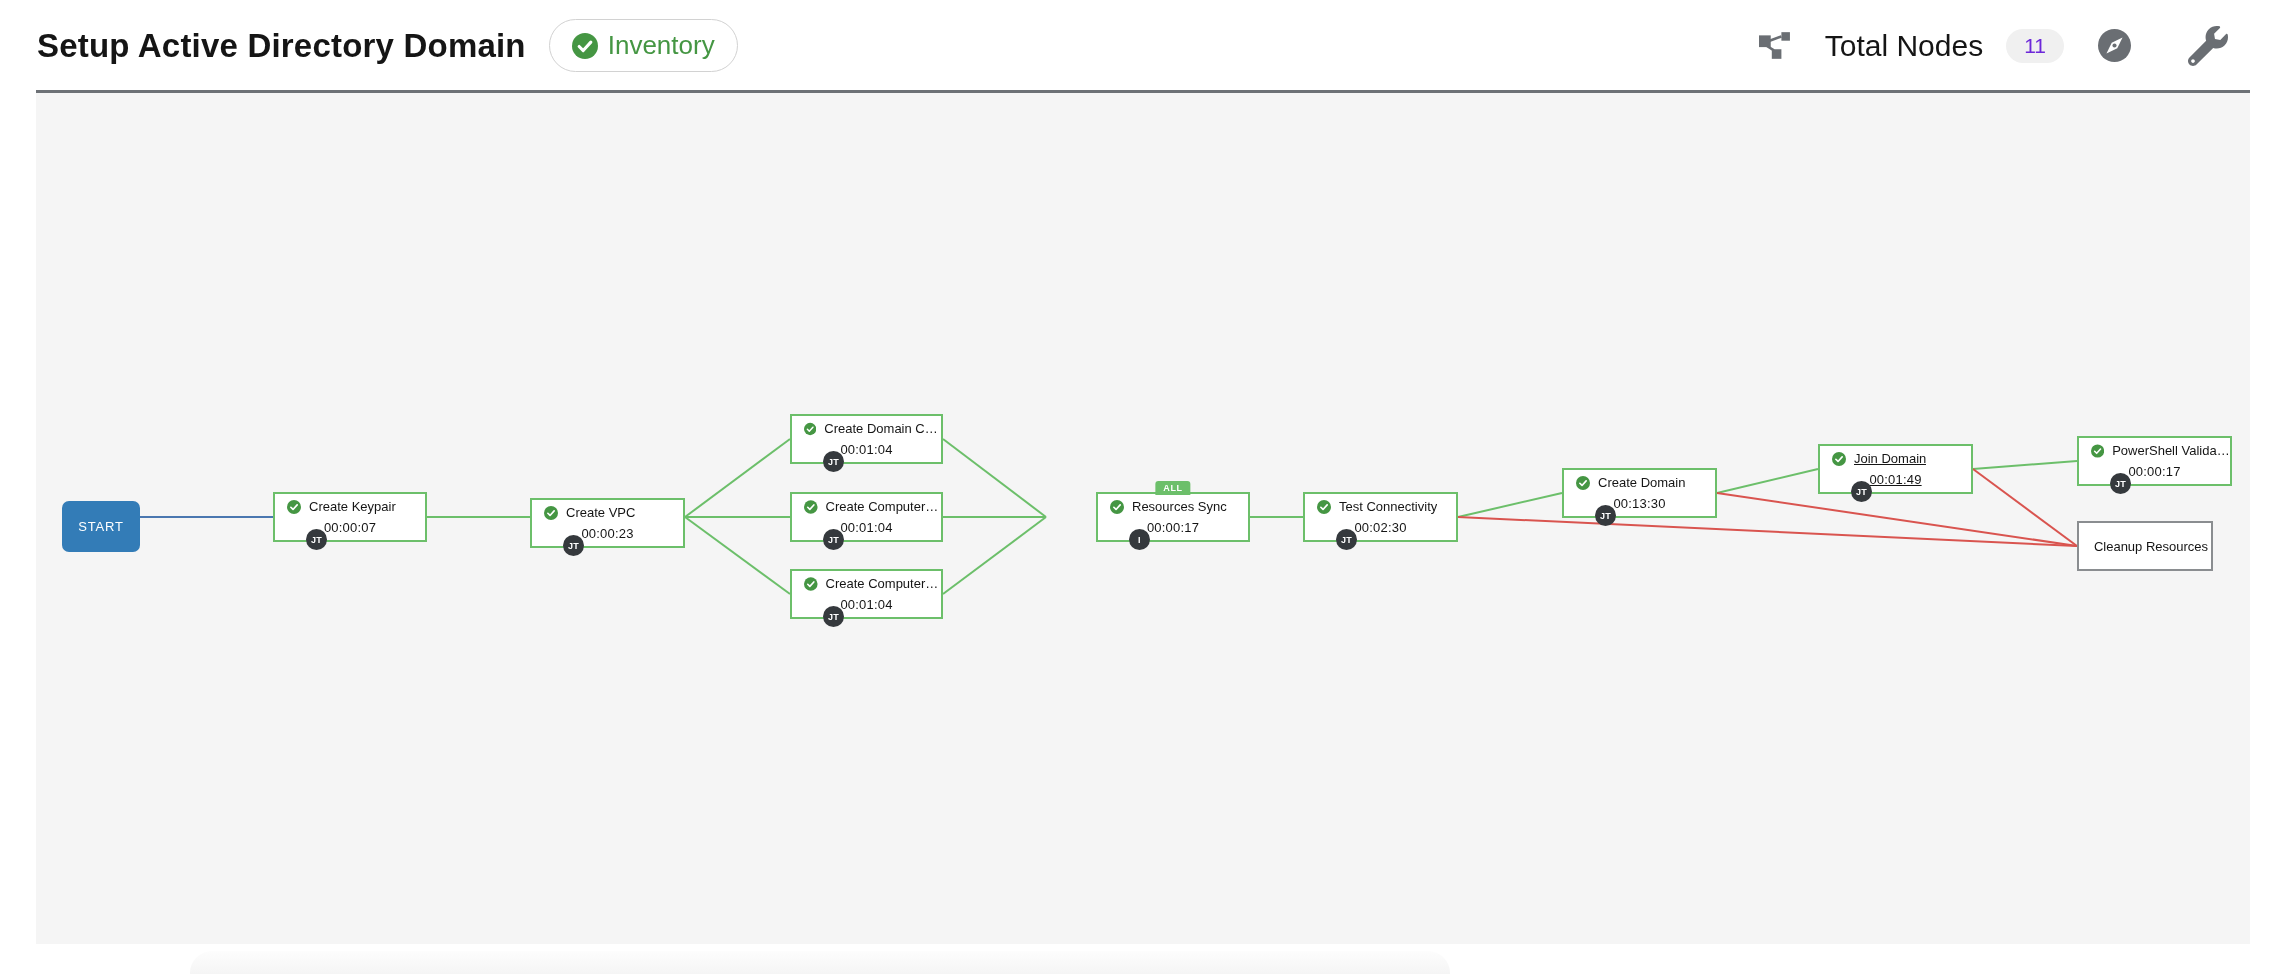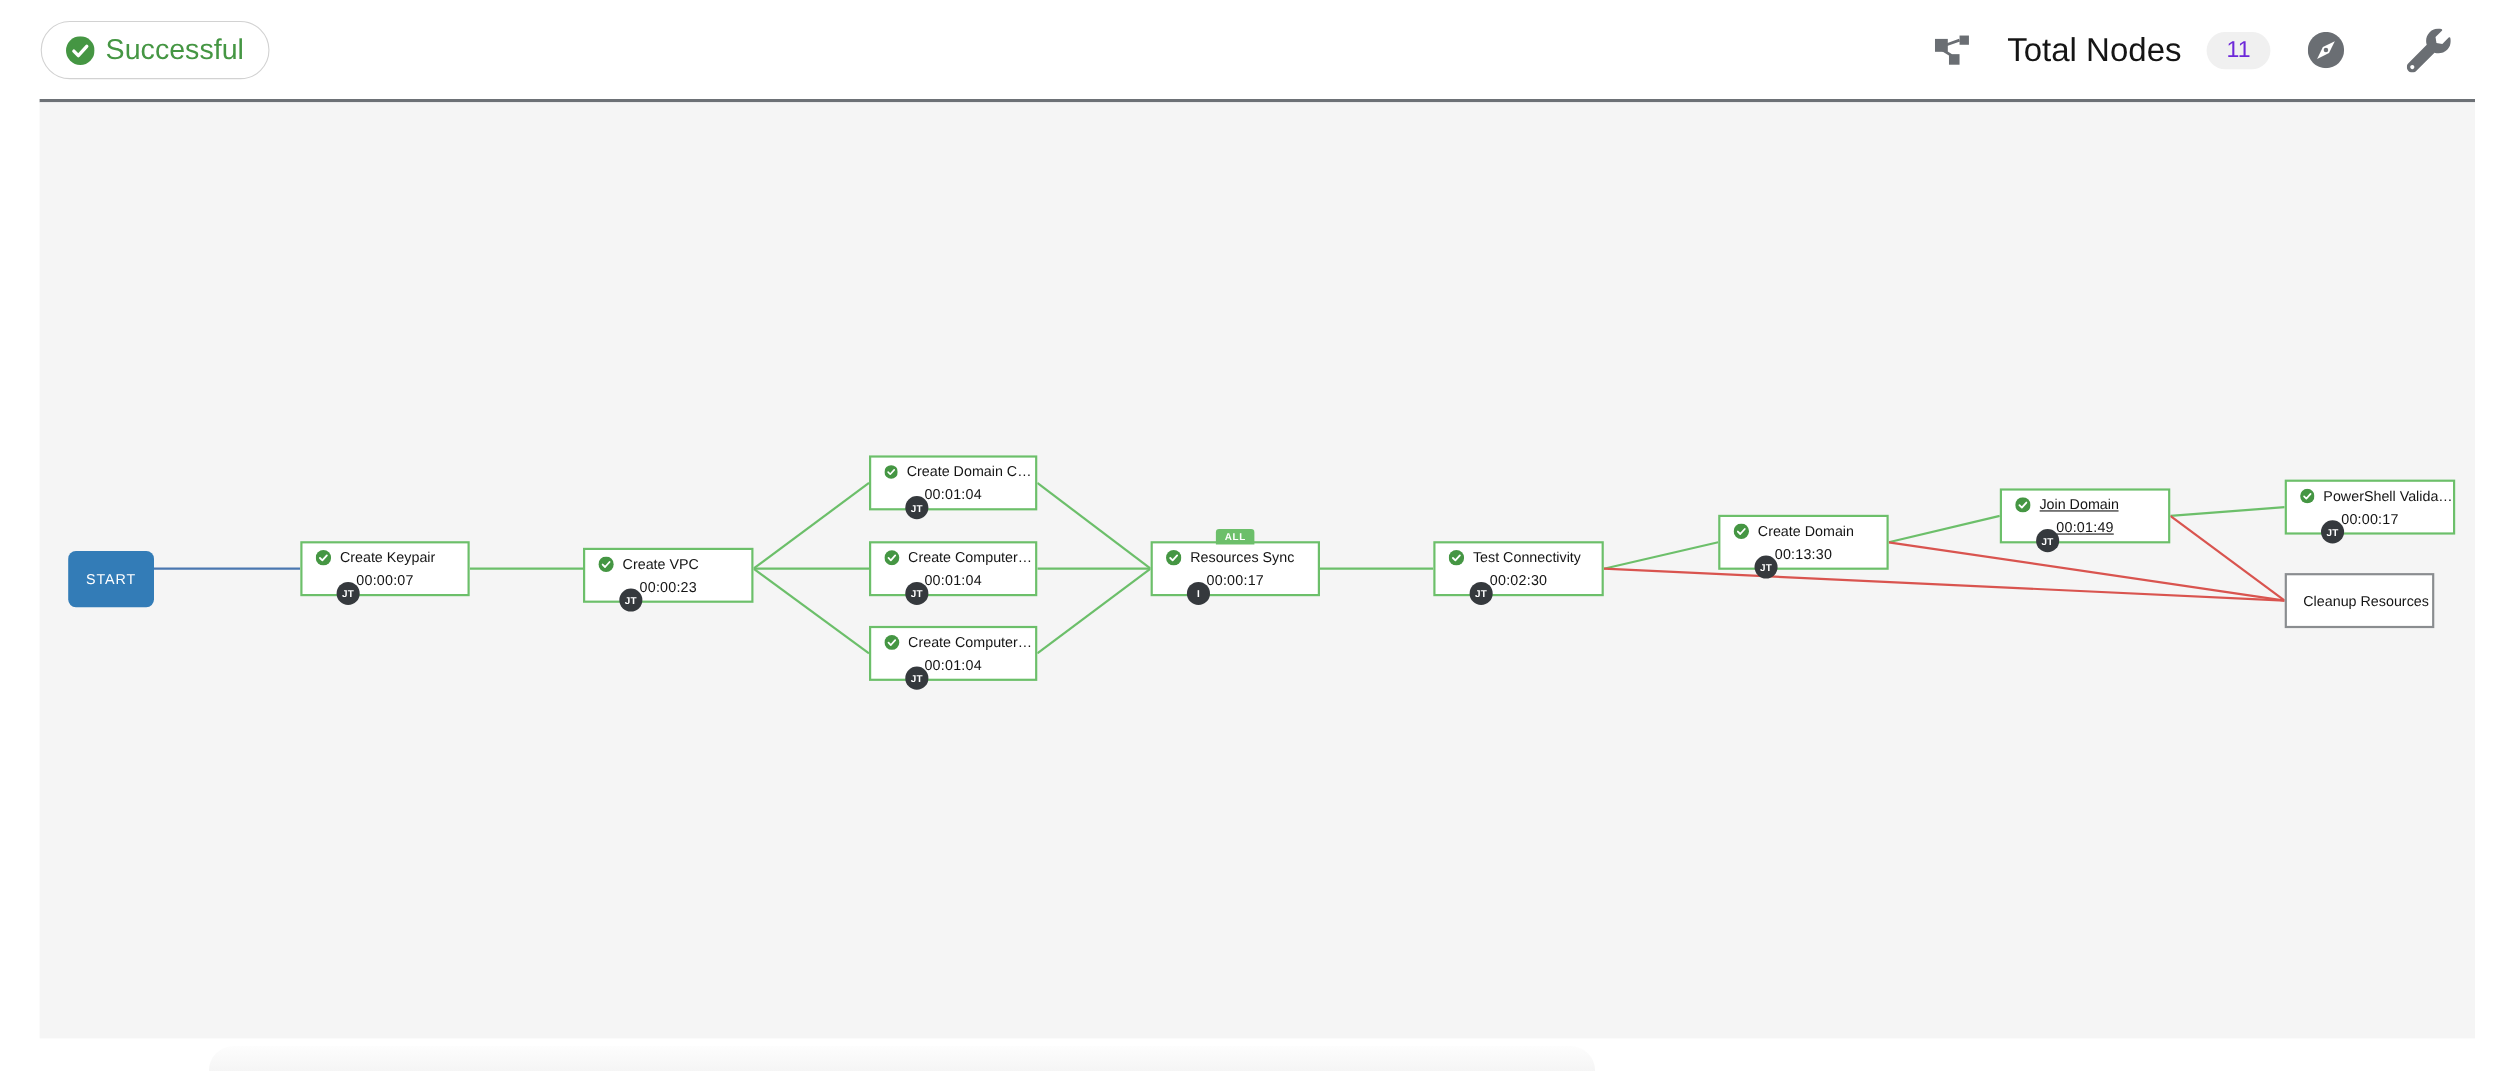--- a/index.html
+++ b/index.html
@@ -51,26 +51,27 @@
 
   .bottom-hint { position: absolute; left: 190px; top: 951px; width: 1260px; height: 23px;
     border-radius: 22px 22px 0 0;
     background: linear-gradient(180deg, #fdfdfd 0%, #f5f5f5 100%); }
 </style>
 </head>
 <body>
 
 <header class="page-header">
   <div class="h-left">
+    <h1 class="page-title">Setup Active Directory Domain</h1>
     <div class="status-pill">
       <svg width="26" height="26" viewBox="0 0 16 16">
         <circle cx="8" cy="8" r="8" fill="#459643"></circle>
         <path d="M4.4 8.3 L6.9 10.8 L11.6 5.6" stroke="#ffffff" stroke-width="1.9" fill="none" stroke-linecap="round" stroke-linejoin="round"></path>
       </svg>
-      <span class="txt">Successful</span>
+      <span class="txt">Inventory</span>
     </div>
   </div>
   <div class="h-right">
     <svg width="32" height="27" viewBox="0 0 30 25">
       <path d="M10 8 L21 4 M6 12 L14 17" stroke="#6a6e73" stroke-width="2.4" fill="none"></path>
       <rect x="0" y="3" width="11" height="11" fill="#6a6e73"></rect>
       <rect x="21" y="0" width="8" height="8" fill="#6a6e73"></rect>
       <rect x="12" y="16" width="9" height="9" fill="#6a6e73"></rect>
     </svg>
     <span class="total-nodes-label">Total Nodes</span>
@@ -158,21 +159,21 @@
       <div class="title-row">
         <svg width="14" height="14" viewBox="0 0 16 16">
           <circle cx="8" cy="8" r="8" fill="#459643"></circle>
           <path d="M4.4 8.3 L6.9 10.8 L11.6 5.6" stroke="#fff" stroke-width="1.9" fill="none" stroke-linecap="round" stroke-linejoin="round"></path>
         </svg>
         <span class="lbl">Create Computer (2)</span>
       </div>
       <div class="time">00:01:04</div>
       <div class="type-badge">JT</div>
     </div>
-    <div class="wf-node" style="left: 1010px; top: 399px; width: 154px; height: 50px;">
+    <div class="wf-node" style="left: 1060px; top: 399px; width: 154px; height: 50px;">
       <div class="run-tag">ALL</div>
       <div class="title-row">
         <svg width="14" height="14" viewBox="0 0 16 16">
           <circle cx="8" cy="8" r="8" fill="#459643"></circle>
           <path d="M4.4 8.3 L6.9 10.8 L11.6 5.6" stroke="#fff" stroke-width="1.9" fill="none" stroke-linecap="round" stroke-linejoin="round"></path>
         </svg>
         <span class="lbl">Resources Sync</span>
       </div>
       <div class="time">00:00:17</div>
       <div class="type-badge">I</div>

